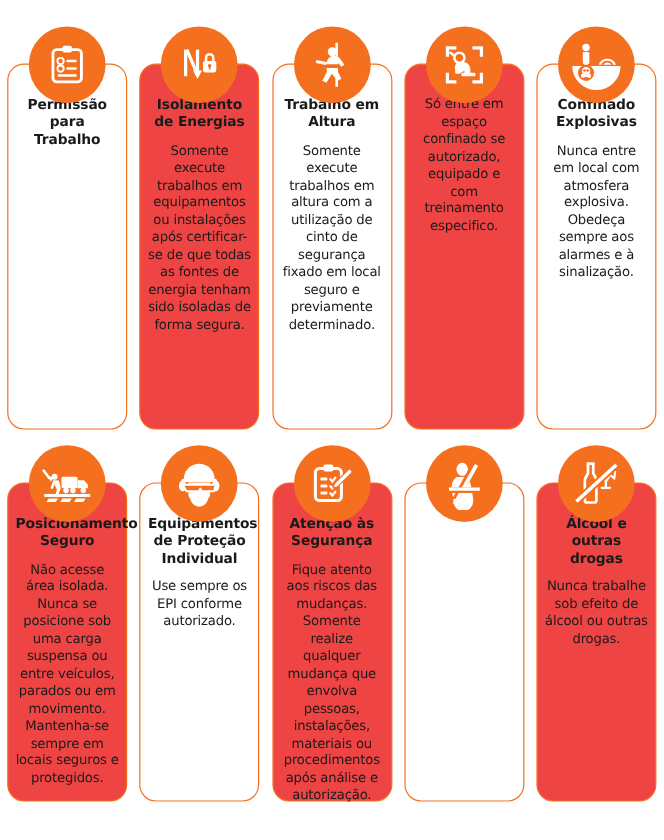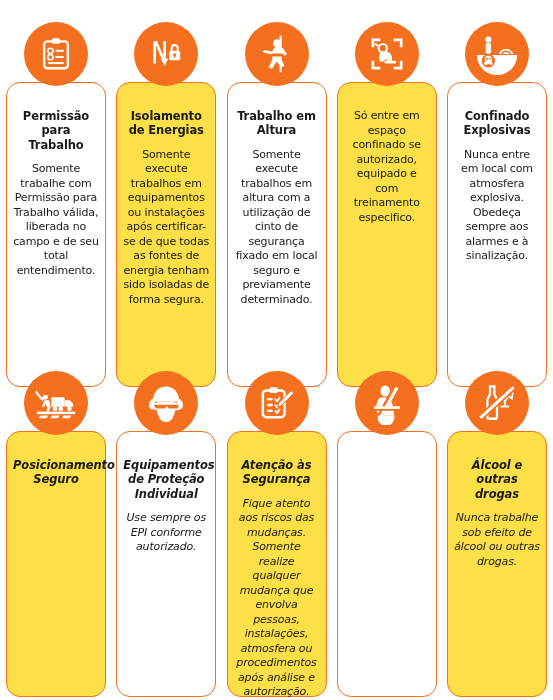--- a/index.html
+++ b/index.html
@@ -48,37 +48,37 @@
     background: #F4701F;
     z-index: 3;
     display: flex;
     align-items: center;
     justify-content: center;
   }
   .icon-badge svg { display: block; }
 
   .card {
     position: absolute;
-    top: 60px;
+    top: 31px;
     left: 0;
     width: 100px;
     box-sizing: border-box;
     border-radius: 14px;
     border: 1.4px solid #F4701F;
     background: #ffffff;
     z-index: 1;
     padding: 26px 6px 10px 6px;
     text-align: center;
   }
   .card.filled {
-    background: #fde047;
+    background: #ef4444;
     border-color: #F4701F;
   }
   .row-top .card  { height: 305px; }
-  .row-bot .card  { height: 266px; font-style: italic; }
+  .row-bot .card  { height: 266px; }
 
   .card-title {
     font-size: 11.5px;
     font-weight: bold;
     color: #1a1a1a;
     line-height: 1.25;
     margin: 0 0 10px 0;
     letter-spacing: -0.1px;
   }
   .card-body {
@@ -103,21 +103,20 @@
           <rect x="19" y="4" width="10" height="7" rx="2" fill="#fff"></rect>
           <circle cx="17" cy="20" r="3.3" stroke="#fff" stroke-width="2"></circle>
           <circle cx="17" cy="28" r="3.3" stroke="#fff" stroke-width="2"></circle>
           <rect x="23" y="18.6" width="11" height="2.6" rx="1.3" fill="#fff"></rect>
           <rect x="23" y="26.6" width="11" height="2.6" rx="1.3" fill="#fff"></rect>
           <rect x="14" y="34" width="20" height="2.6" rx="1.3" fill="#fff"></rect>
         </svg>
       </div>
       <div class="card">
         <p class="card-title">Permissão para Trabalho</p>
-        <p class="card-body">Somente trabalhe com Permissão para Trabalho válida, liberada no campo e de seu total entendimento.</p>
       </div>
     </div>
 
     <div class="card-wrap">
       <div class="icon-badge">
         <svg width="38" height="38" viewBox="0 0 48 48" fill="none">
           <rect x="8" y="8" width="3.4" height="28" fill="#fff"></rect>
           <path d="M11 8 L22 34" stroke="#fff" stroke-width="3.4"></path>
           <rect x="20.5" y="8" width="3.4" height="26" fill="#fff"></rect>
           <path d="M22.2 30 L17.5 30 L22.2 39 L26.9 30 Z" fill="#fff"></path>
@@ -202,20 +201,21 @@
           <path d="M33 21 h5.5 l3.5 4 v3 h-9 z" fill="#fff"></path>
           <circle cx="23" cy="30" r="2.4" fill="#fff"></circle>
           <circle cx="29" cy="30" r="2.4" fill="#fff"></circle>
           <circle cx="38" cy="30" r="2.4" fill="#fff"></circle>
           <rect x="4" y="33" width="40" height="2.6" fill="#fff"></rect>
           <path d="M8 37 h8 l-2 3 h-8 z M20 37 h8 l-2 3 h-8 z M32 37 h8 l-2 3 h-8 z" fill="#fff"></path>
         </svg>
       </div>
       <div class="card filled">
         <p class="card-title">Posicionamento Seguro</p>
+        <p class="card-body">Não acesse área isolada. Nunca se posicione sob uma carga suspensa ou entre veículos, parados ou em movimento. Mantenha-se sempre em locais seguros e protegidos.</p>
       </div>
     </div>
 
     <div class="card-wrap">
       <div class="icon-badge">
         <svg width="44" height="44" viewBox="0 0 48 48" fill="none">
           <path d="M10 20 a14 14 0 0 1 28 0 z" fill="#fff"></path>
           <rect x="8" y="19.5" width="32" height="3" rx="1.4" fill="#fff"></rect>
           <path d="M14 23 h20 v9 a10 10 0 0 1 -20 0 z" fill="#fff"></path>
           <ellipse cx="9" cy="26" rx="3.4" ry="5" fill="#fff"></ellipse>
@@ -239,21 +239,21 @@
           <rect x="12" y="25" width="7" height="2.8" rx="1.2" fill="#fff"></rect>
           <rect x="12" y="32" width="7" height="2.8" rx="1.2" fill="#fff"></rect>
           <path d="M22 19.6 l2 2.4 3-4" stroke="#fff" stroke-width="2.2" fill="none" stroke-linecap="round"></path>
           <path d="M22 26.6 l2 2.4 3-4" stroke="#fff" stroke-width="2.2" fill="none" stroke-linecap="round"></path>
           <path d="M22 33.6 l2 2.4 3-4" stroke="#fff" stroke-width="2.2" fill="none" stroke-linecap="round"></path>
           <path d="M41 9 l3.2 3.2 -15 15 -4.4 1.2 1.2-4.4 z" fill="#fff" stroke="#F4701F" stroke-width="1.2"></path>
         </svg>
       </div>
       <div class="card filled">
         <p class="card-title">Atenção às Segurança</p>
-        <p class="card-body">Fique atento aos riscos das mudanças. Somente realize qualquer mudança que envolva pessoas, instalações, atmosfera ou procedimentos após análise e autorização.</p>
+        <p class="card-body">Fique atento aos riscos das mudanças. Somente realize qualquer mudança que envolva pessoas, instalações, materiais ou procedimentos após análise e autorização.</p>
       </div>
     </div>
 
     <div class="card-wrap">
       <div class="icon-badge">
         <svg width="44" height="44" viewBox="0 0 48 48" fill="none">
           <ellipse cx="22" cy="11" rx="5.2" ry="6" fill="#fff"></ellipse>
           <path d="M17 18 C13.5 20 12 25 12.5 30 L14 38 H32 L30 26 C29 21 26 18 22 18 Z" fill="#fff"></path>
           <path d="M34 6 L14 42" stroke="#F4701F" stroke-width="6"></path>
           <path d="M35 7 L15 43" stroke="#fff" stroke-width="3.4"></path>

